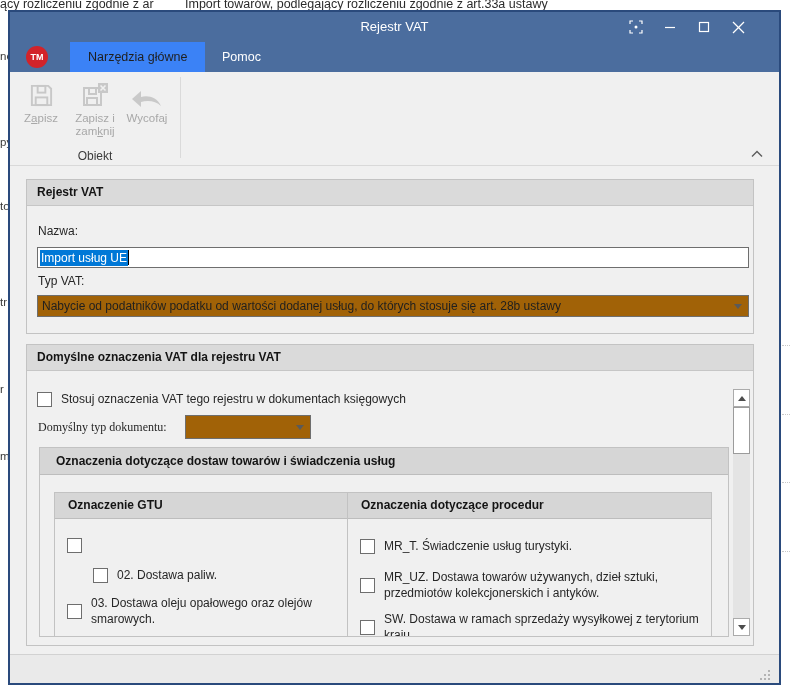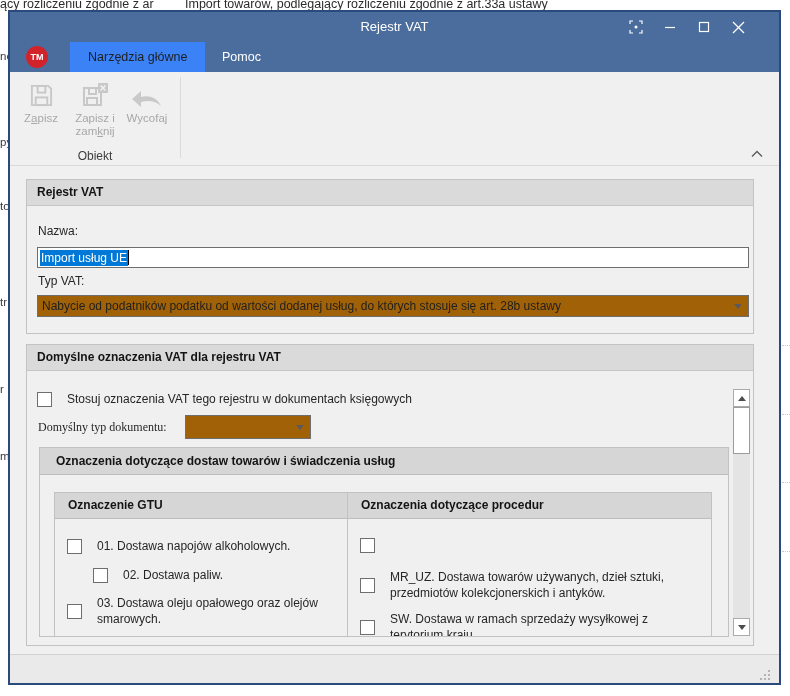--- a/index.html
+++ b/index.html
@@ -71,21 +71,21 @@
   .selectbox{position:absolute;background:#a16207;border:1px solid #6e6e6e;box-sizing:border-box;
              font-size:12px;display:flex;align-items:center;padding:0 18px 0 4px;}
   .selectbox .dd{position:absolute;right:6px;top:50%;margin-top:-2px;width:0;height:0;
                  border-left:4px solid transparent;border-right:4px solid transparent;
                  border-top:5px solid #5a5a5a;}
   .sb-typ{left:10px;right:4px;top:115px;height:22px;}
   .sb-doc{left:158px;top:70px;width:126px;height:24px;}
 
   .cb{width:15px;height:15px;background:#fff;border:1px solid #6e6e6e;box-sizing:border-box;
       flex:0 0 auto;}
-  .cbrow{position:absolute;display:flex;align-items:center;gap:15px;font-size:12px;color:#262626;}
+  .cbrow{position:absolute;display:flex;align-items:center;gap:9px;font-size:12px;color:#262626;}
   .cbrow .cbl{line-height:16px;}
 
   .section{position:absolute;left:12px;top:102px;width:690px;height:190px;
            border:1px solid #c2c2c2;background:#f0f0f0;box-sizing:border-box;overflow:hidden;}
   .sec-header{height:26px;line-height:26px;background:#d6d6d6;border-bottom:1px solid #bdbdbd;
               font-weight:bold;font-size:12px;padding-left:16px;color:#141414;}
   .panel{position:absolute;top:44px;border:1px solid #c2c2c2;background:#f0f0f0;
          box-sizing:border-box;height:160px;}
   .panel .p-header{height:25px;line-height:25px;background:#d6d6d6;border-bottom:1px solid #bdbdbd;
                    font-weight:bold;font-size:12px;padding-left:13px;color:#141414;}
@@ -246,37 +246,37 @@
         <span class="dd"></span>
       </div>
 
       <div class="section">
         <div class="sec-header">Oznaczenia dotyczące dostaw towarów i świadczenia usług</div>
 
         <div class="panel p-gtu">
           <div class="p-header">Oznaczenie GTU</div>
           <div class="cbrow" style="top:45px;">
             <span class="cb"></span>
-            <span class="cbl">01. Dostawa napojów alkoholowych.</span>
           </div>
           <div class="cbrow" style="top:74px;padding-left:26px;">
             <span class="cb"></span>
             <span class="cbl">02. Dostawa paliw.</span>
           </div>
           <div class="cbrow" style="top:102px;">
             <span class="cb"></span>
             <span class="cbl">03. Dostawa oleju opałowego oraz olejów smarowych.</span>
           </div>
 
         </div>
 
         <div class="panel p-proc">
           <div class="p-header">Oznaczenia dotyczące procedur</div>
           <div class="cbrow" style="top:45px;">
             <span class="cb"></span>
+            <span class="cbl">MR_T. Świadczenie usług turystyki.</span>
           </div>
           <div class="cbrow" style="top:76px;">
             <span class="cb"></span>
             <span class="cbl">MR_UZ. Dostawa towarów używanych, dzieł sztuki, przedmiotów kolekcjonerskich i antyków.</span>
           </div>
           <div class="cbrow" style="top:118px;">
             <span class="cb"></span>
             <span class="cbl">SW. Dostawa w ramach sprzedaży wysyłkowej z terytorium kraju.</span>
           </div>
         </div>

